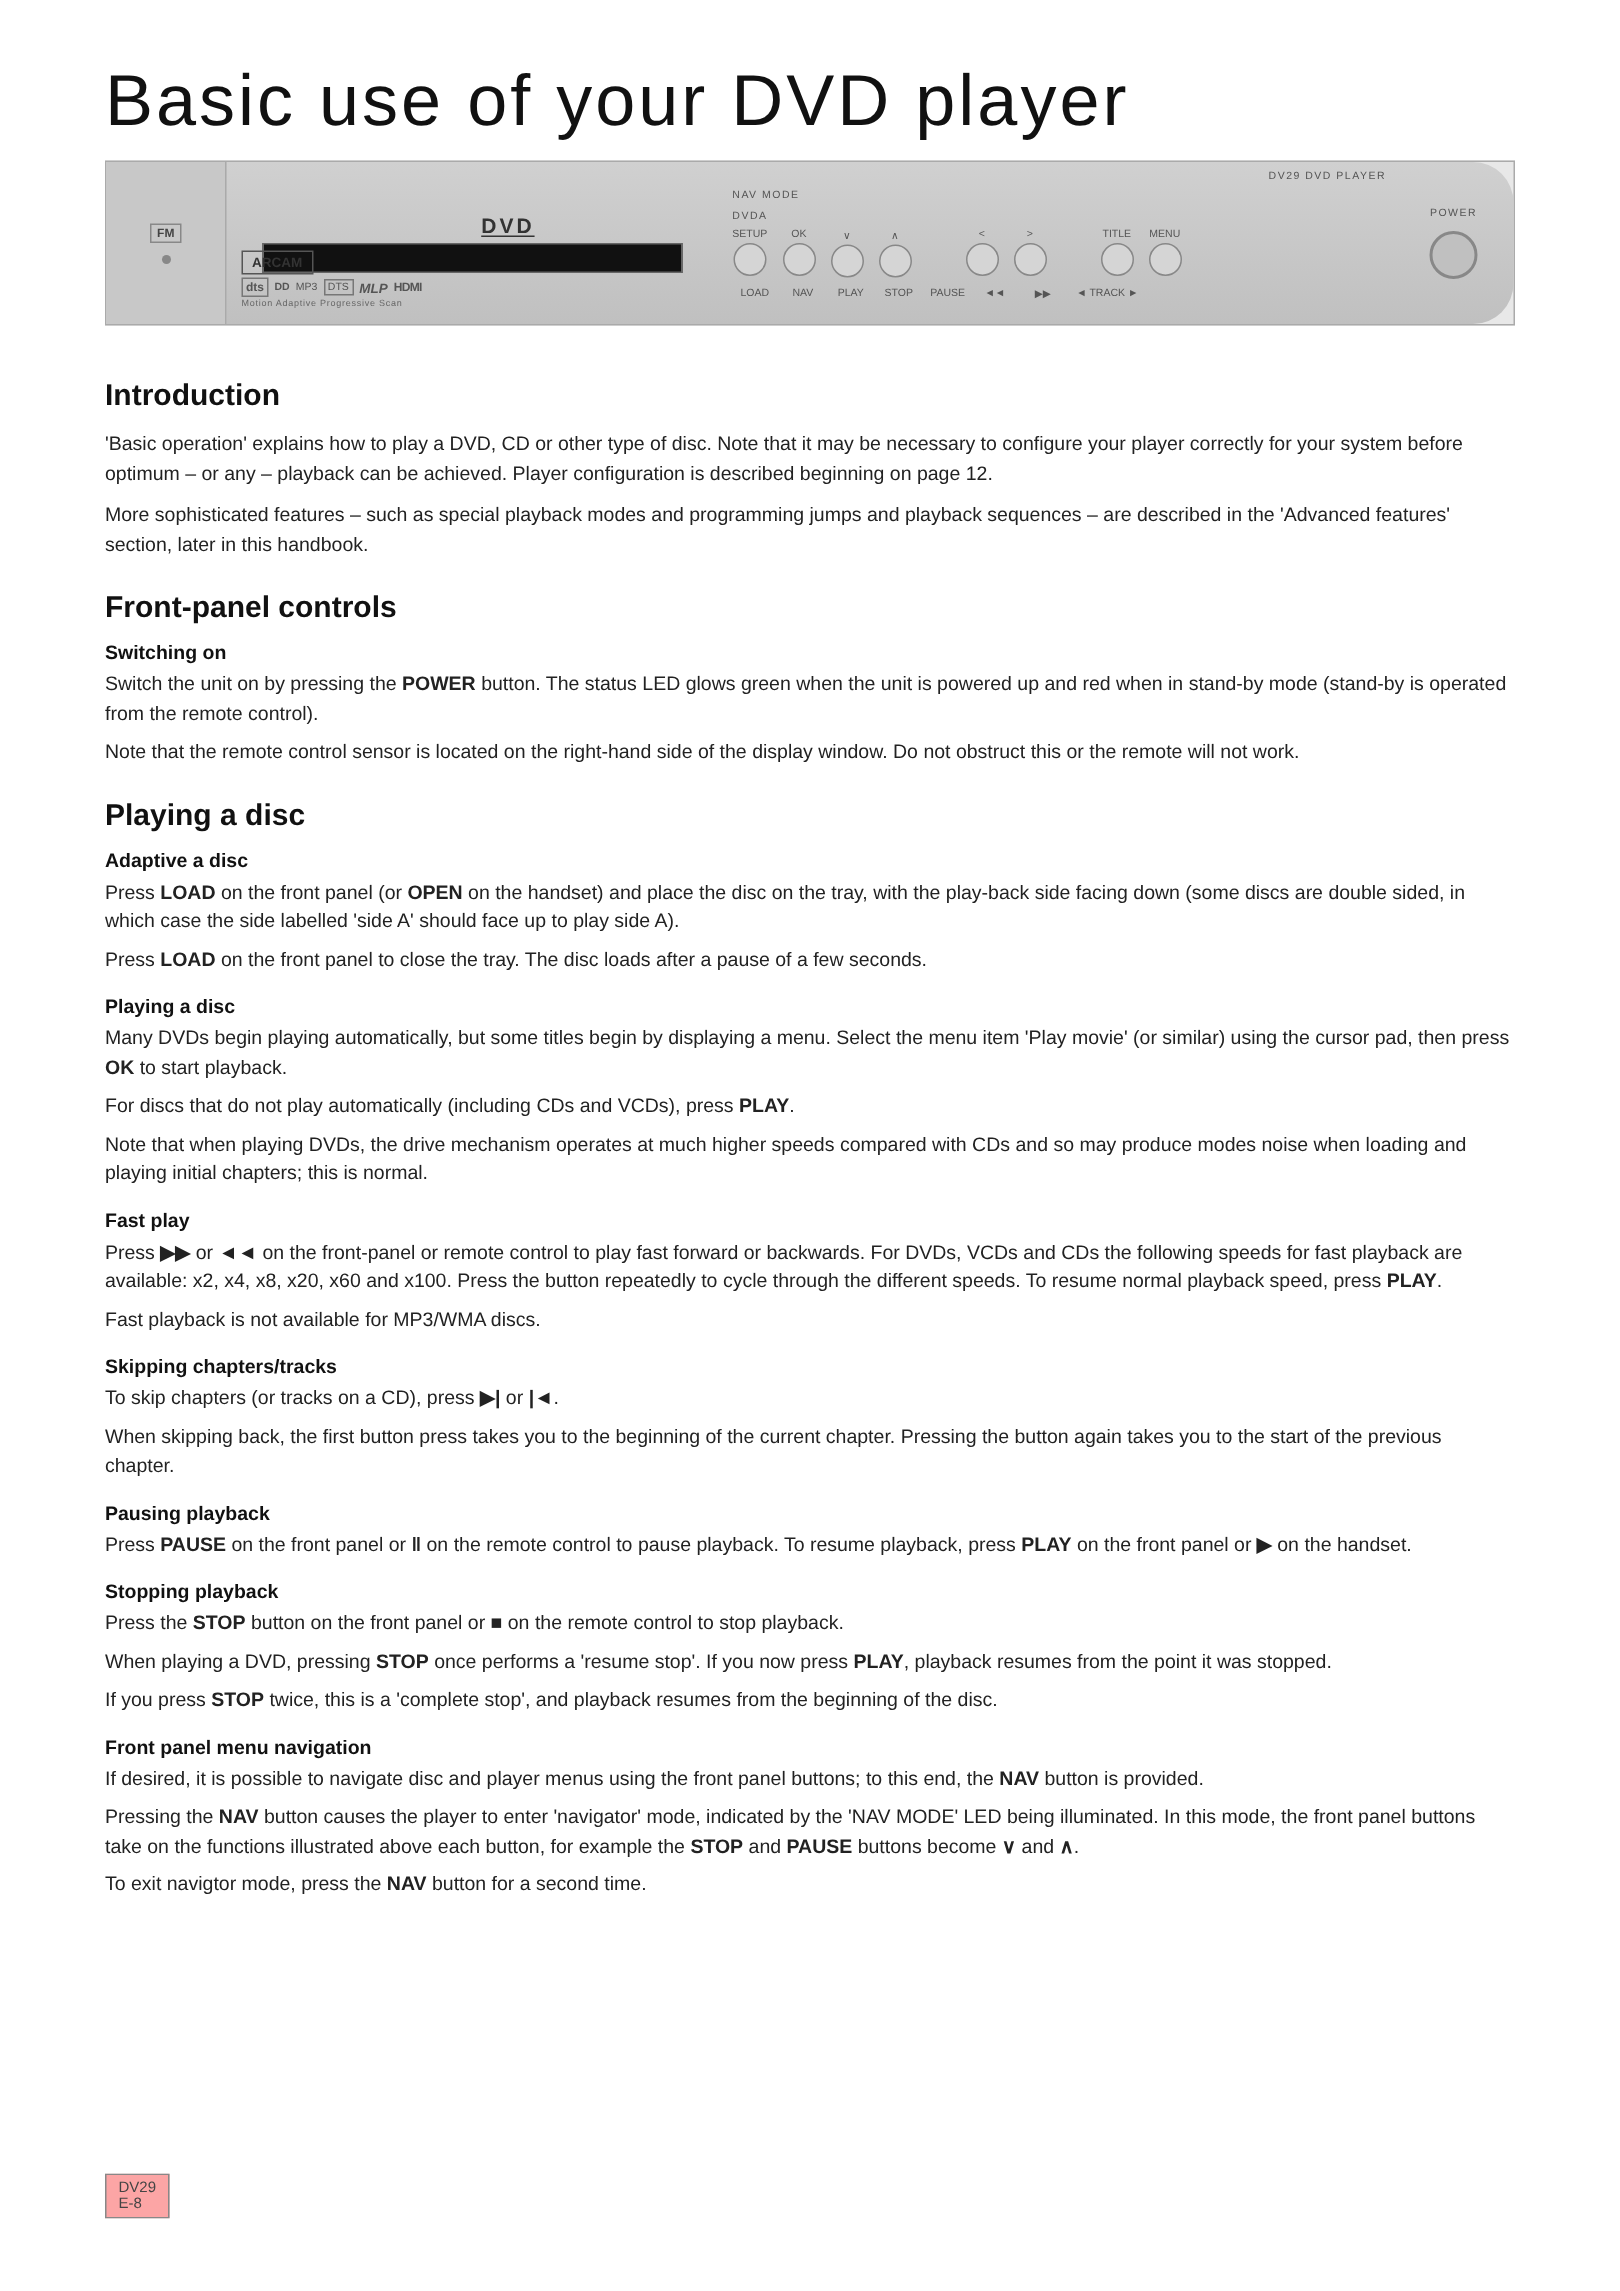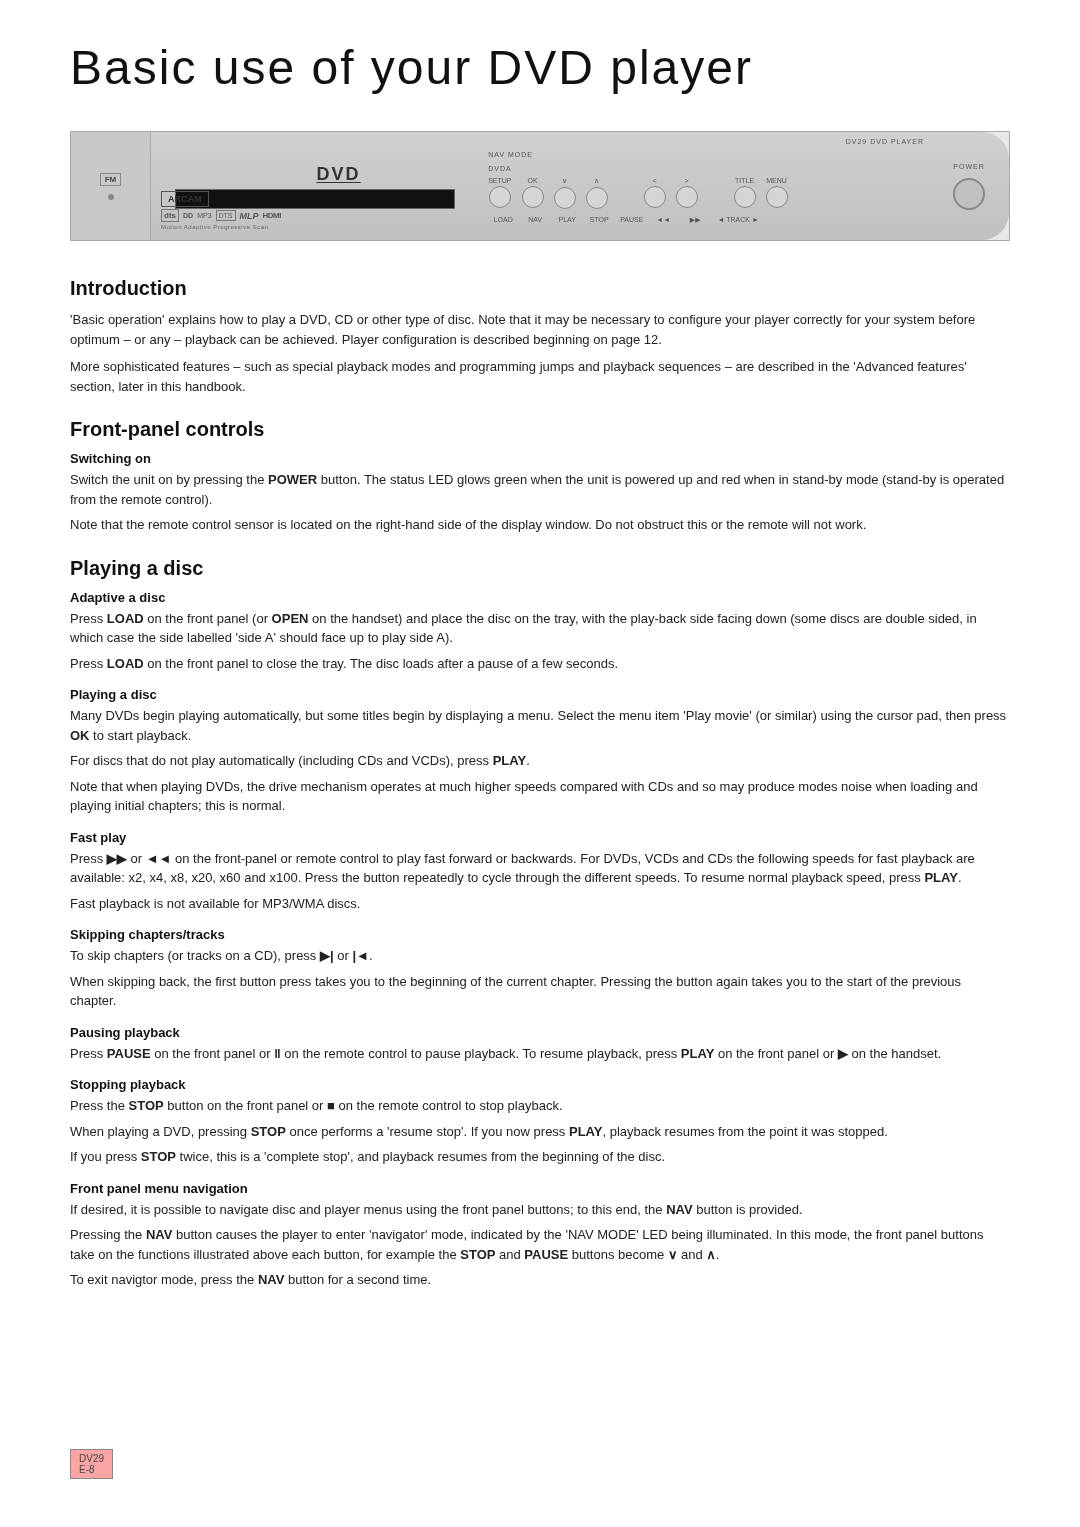--- a/index.html
+++ b/index.html
@@ -11,21 +11,21 @@
       width: 1080px;
       min-height: 1527px;
       padding: 40px 70px 60px 70px;
     }
 
     
     .page-title {
       font-size: 48px;
       font-weight: 300;
       letter-spacing: 2px;
-      margin-bottom: 36px;
+      margin-bottom: 12px;
       color: #111;
     }
 
     
     .dvd-player-image {
       border: 1px solid #aaa;
       background: #e8e8e8;
       width: 100%;
       height: 110px;
       margin-bottom: 36px;
@@ -71,21 +71,21 @@
       flex: 1;
       display: flex;
       flex-direction: column;
       align-items: center;
       justify-content: center;
       padding: 0 20px;
       gap: 4px;
     }
 
     .dvd-logo {
-      font-size: 18px;
+      font-size: 14px;
       font-weight: bold;
       letter-spacing: 2px;
       color: #333;
       text-decoration: underline;
       text-underline-offset: 2px;
       margin-left: 48px;
     }
 
     .dvd-display-strip {
       width: 280px;

